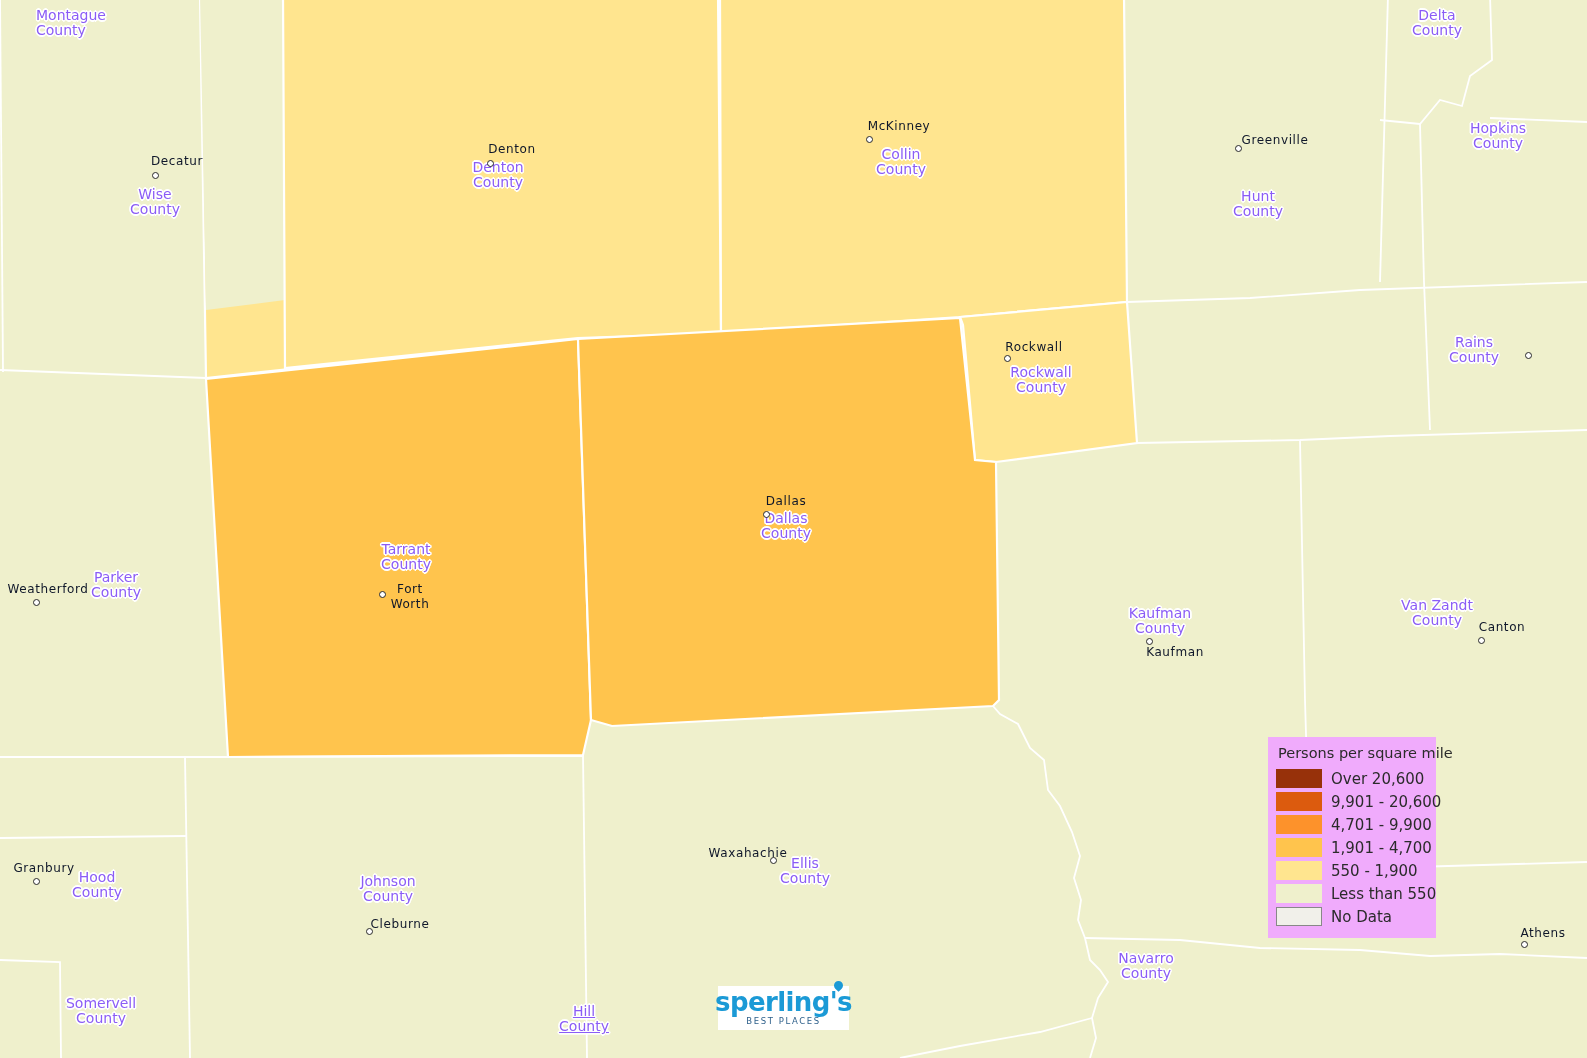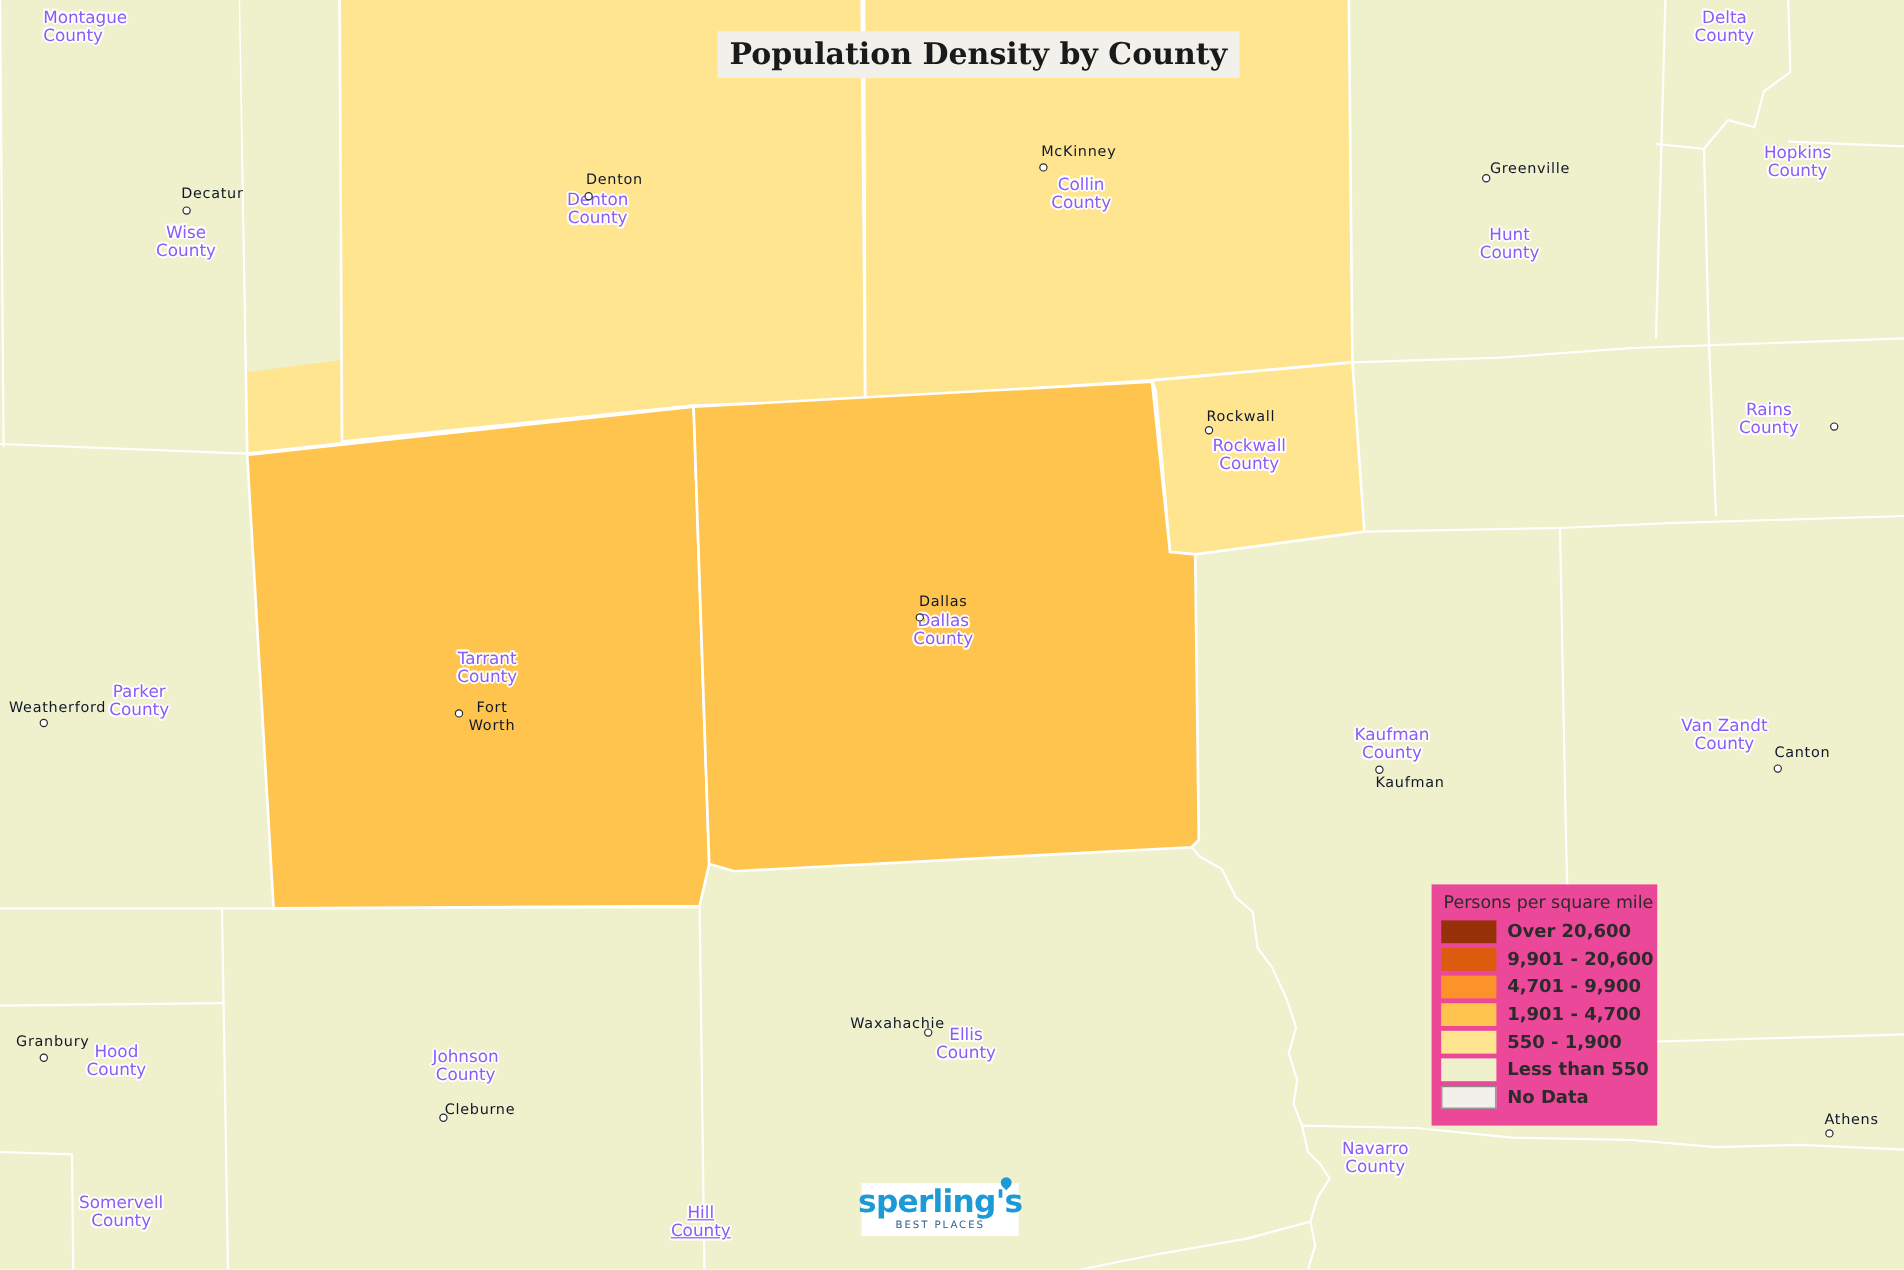--- a/index.html
+++ b/index.html
@@ -69,38 +69,37 @@
     height: 7px;
     border: 1.6px solid #2a2a2a;
     border-radius: 50%;
     background: #ffffff;
     box-sizing: border-box;
   }
 
   
   #legend {
     position: absolute;
-    left: 1193px;
+    left: 1268px;
     top: 737px;
-    width: 188px;
-    background: #ec4899;
+    width: 168px;
+    background: #f0abfc;
     padding: 6px 8px 10px 8px;
     box-sizing: border-box;
   }
   #legend-title {
     font-size: 14.5px;
     color: #2b2b2b;
     margin: 2px 0 6px 2px;
     white-space: nowrap;
   }
   .legend-row {
     display: flex;
-    align-items: flex-start;
+    align-items: center;
     height: 23px;
-    font-weight: bold;
   }
   .legend-swatch {
     width: 46px;
     height: 19px;
     margin-right: 9px;
     flex: 0 0 auto;
     box-sizing: border-box;
   }
   .legend-swatch.outlined { border: 1.5px solid #888888; }
   .legend-text {
@@ -194,21 +193,20 @@
       <path d="M 1310,870 L 1587,862"></path>
       <path d="M 1127,302 L 1250,298 L 1360,290 L 1587,282"></path>
       <path d="M 1380,282 L 1388,-5"></path>
       <path d="M 1380,120 L 1420,124 L 1440,100 L 1462,106 L 1470,76 L 1492,60 L 1490,-5"></path>
       <path d="M 1420,124 L 1424,282"></path>
       <path d="M 1424,282 L 1430,430"></path>
       <path d="M 1587,122 L 1490,118"></path>
     </g>
   </svg>
 
-  <div class="title-banner" id="title-right">Population Density by County</div>
 
   <div id="label-layer">
       <div class="county-label left-anchor" style="left: 36px; top: 8px;">
         <div>Montague</div>
         <div>County</div>
       </div>
       <div class="county-label" style="left: 155px; top: 187px;">
         <div>Wise</div>
         <div>County</div>
       </div>

